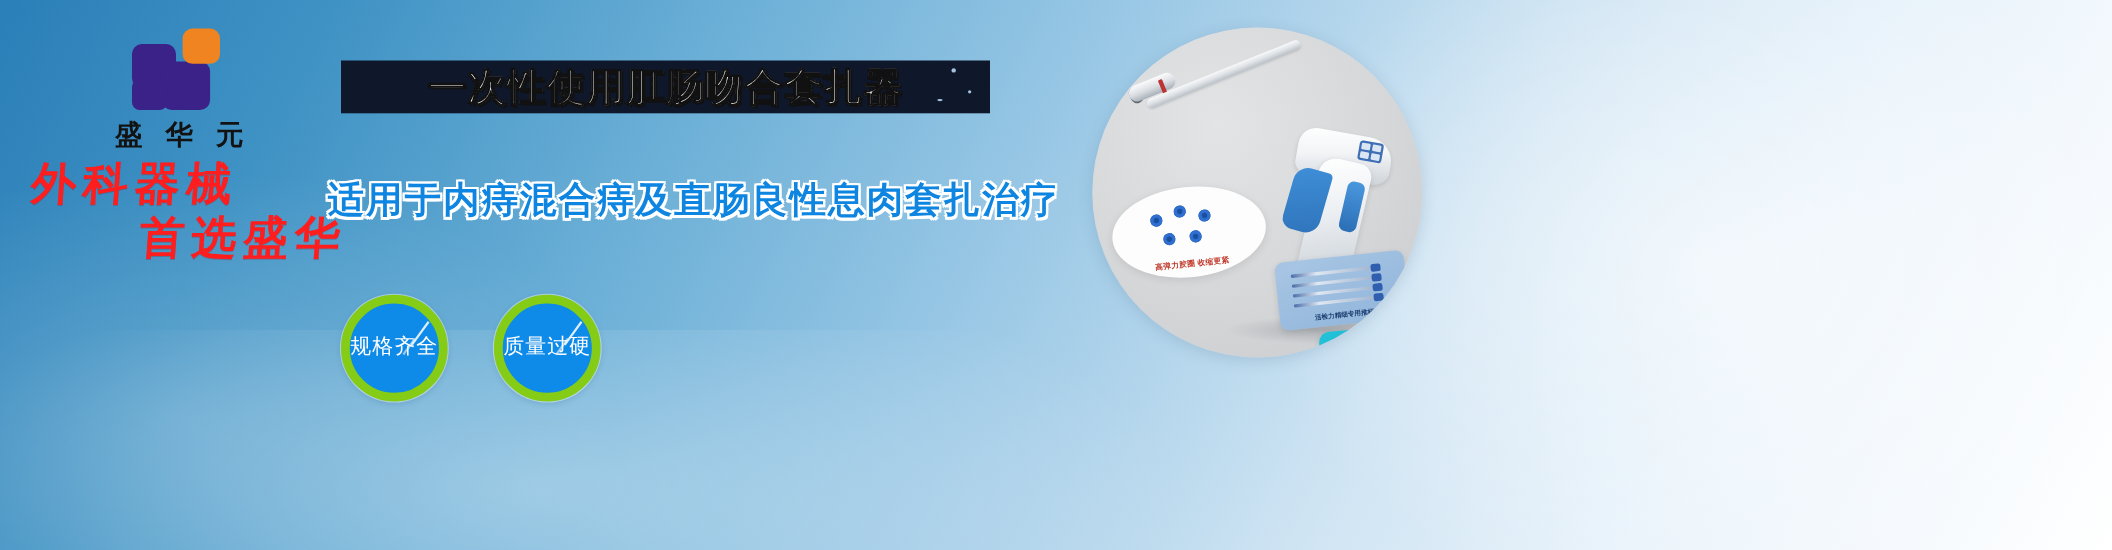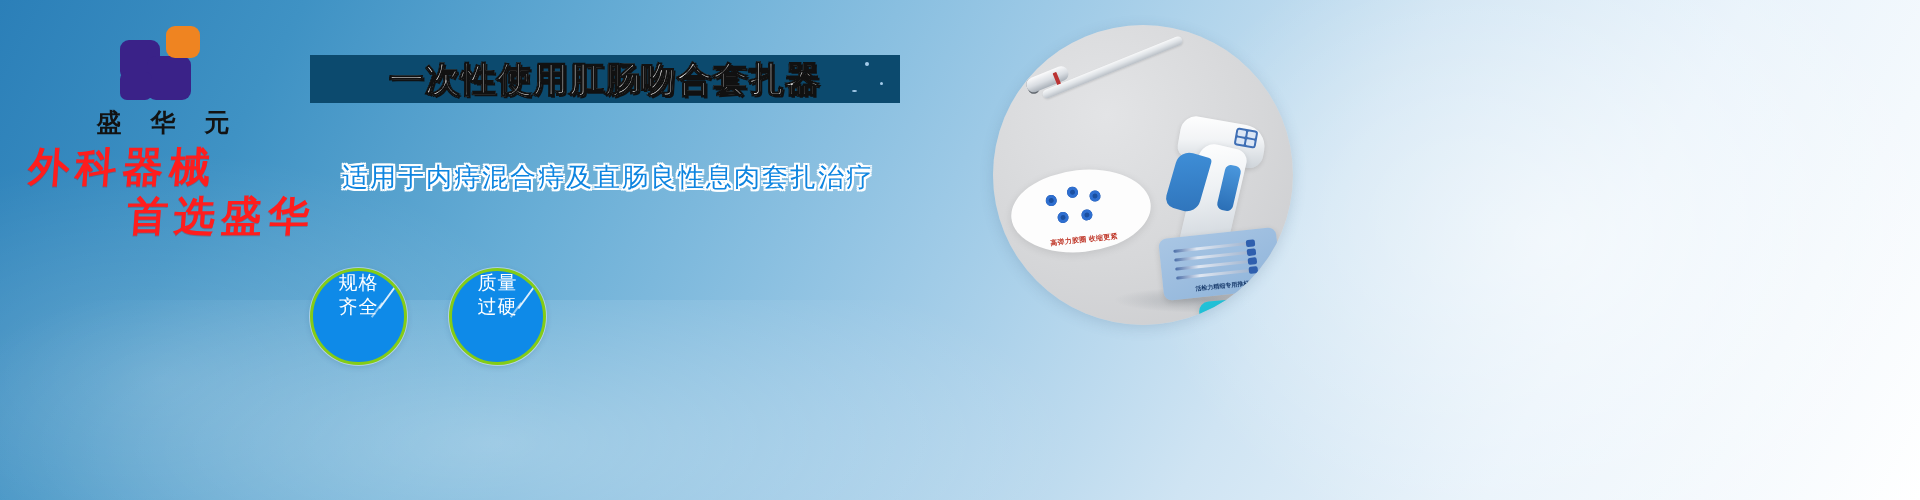--- a/index.html
+++ b/index.html
@@ -30,67 +30,67 @@
   
   .logo-wrap{ position:absolute; left:78px; top:26px; width:170px; text-align:center; }
   .logo-mark{ position:relative; width:86px; height:74px; margin:0 auto; }
   .lm{ position:absolute; border-radius:9px; }
   .lm-a{ left:0px;  top:14px; width:40px; height:40px; background:#3a2288; }
   .lm-b{ left:27px; top:30px; width:44px; height:44px; background:#3a2288; }
   .lm-c{ left:0px;  top:46px; width:32px; height:28px; background:#3a2288; border-radius:7px;}
   .lm-d{ left:46px; top:0px;  width:34px; height:32px; background:#ef8421; }
   .logo-name{
     margin-top:6px; font-size:25px; letter-spacing:7px; color:#121212;
-    font-family:Liberation Mono, monospace; font-weight:700; text-indent:7px;
+    font-family:Liberation Sans, sans-serif; font-weight:700; text-indent:7px;
   }
 
   
   .slogan{
     position:absolute; left:18px; top:146px; width:330px; height:115px;
     color:#ff1d1d; font-family:"Liberation Serif", serif; font-weight:700;
     font-size:41px; letter-spacing:6px; line-height:1.05;
     text-shadow:0 1px 0 rgba(150,0,0,.25);
     transform:skewX(-4deg);
   }
   .slogan .l1{ display:block; padding-left:8px; }
   .slogan .l2{ display:block; padding-left:110px; margin-top:6px; }
 
   
   .title-bar{
     position:absolute; left:310px; top:55px; width:590px; height:48px;
-    background:#0c4a6e; display:flex; align-items:center; justify-content:center;
+    background:#0f172a; display:flex; align-items:center; justify-content:center;
   }
   .title-bar .title-text{
     color:#ffffff; font-size:35px; font-weight:700; letter-spacing:1px;
     font-family:"Liberation Sans", sans-serif;
     -webkit-text-stroke:1px #111; text-shadow:2px 2px 0 #111, -1px 1px 0 #111;
     white-space:nowrap;
   }
   .title-spark{ position:absolute; border-radius:50%; background:#bfe2ff; opacity:.85; }
   .sp1{ left:865px; top:62px; width:4px; height:4px; }
   .sp2{ left:880px; top:82px; width:3px; height:3px; }
   .sp3{ left:852px; top:90px; width:5px; height:2px; }
 
   
   .subtitle{
     position:absolute; left:298px; top:160px; width:620px; text-align:center;
-    font-size:26px; font-weight:400; letter-spacing:2px; color:#0e85e0;
+    font-size:33px; font-weight:700; letter-spacing:2px; color:#0e85e0;
     font-family:"Liberation Sans", sans-serif;
     text-shadow:-2px 0 #fff, 0 2px #fff, 2px 0 #fff, 0 -2px #fff,
                 -2px -2px #fff, 2px 2px #fff, -2px 2px #fff, 2px -2px #fff;
     white-space:nowrap;
   }
 
   
   .circles{ position:absolute; left:310px; top:268px; display:flex; gap:42px; }
   .circle{
     width:97px; height:97px; border-radius:50%;
-    background:#0e8ae8; border:3px solid #84cc16;
+    background:#0e8ae8; border:8px solid #84cc16;
     box-shadow:0 0 0 1px rgba(255,255,255,.45), 0 2px 6px rgba(0,60,110,.18);
-    display:flex; flex-direction:column; align-items:center; 
+    display:flex; align-items:center; justify-content:center;
     position:relative; overflow:hidden;
   }
   .circle .slash{
     position:absolute; right:16px; top:14px; width:2px; height:26px;
     background:rgba(255,255,255,.85); transform:rotate(36deg);
   }
   .circle .slash2{
     position:absolute; right:26px; top:30px; width:2px; height:18px;
     background:rgba(255,255,255,.55); transform:rotate(36deg);
   }

